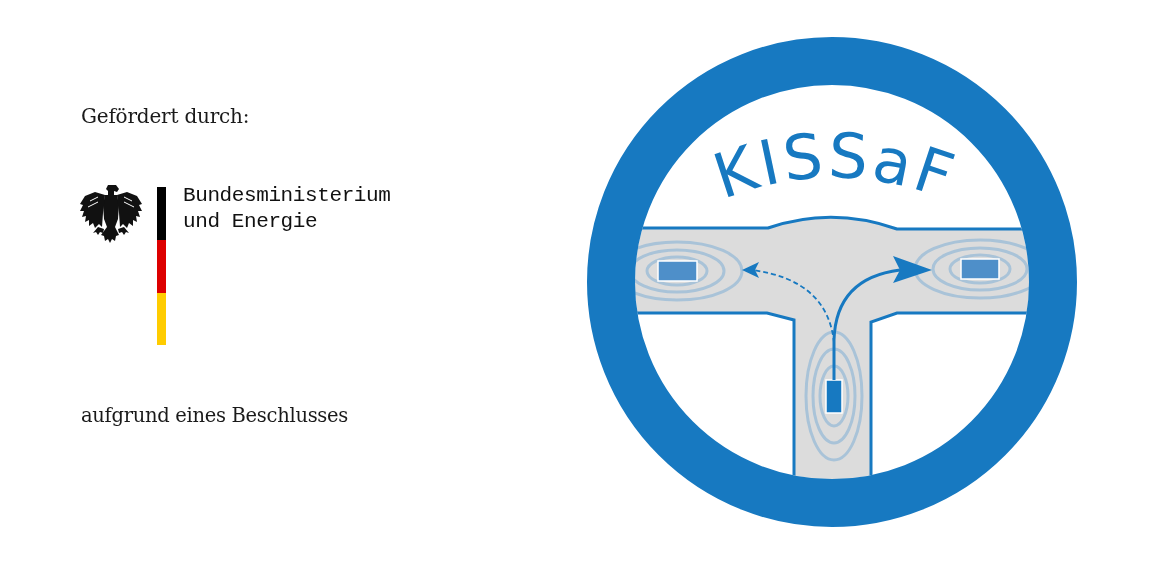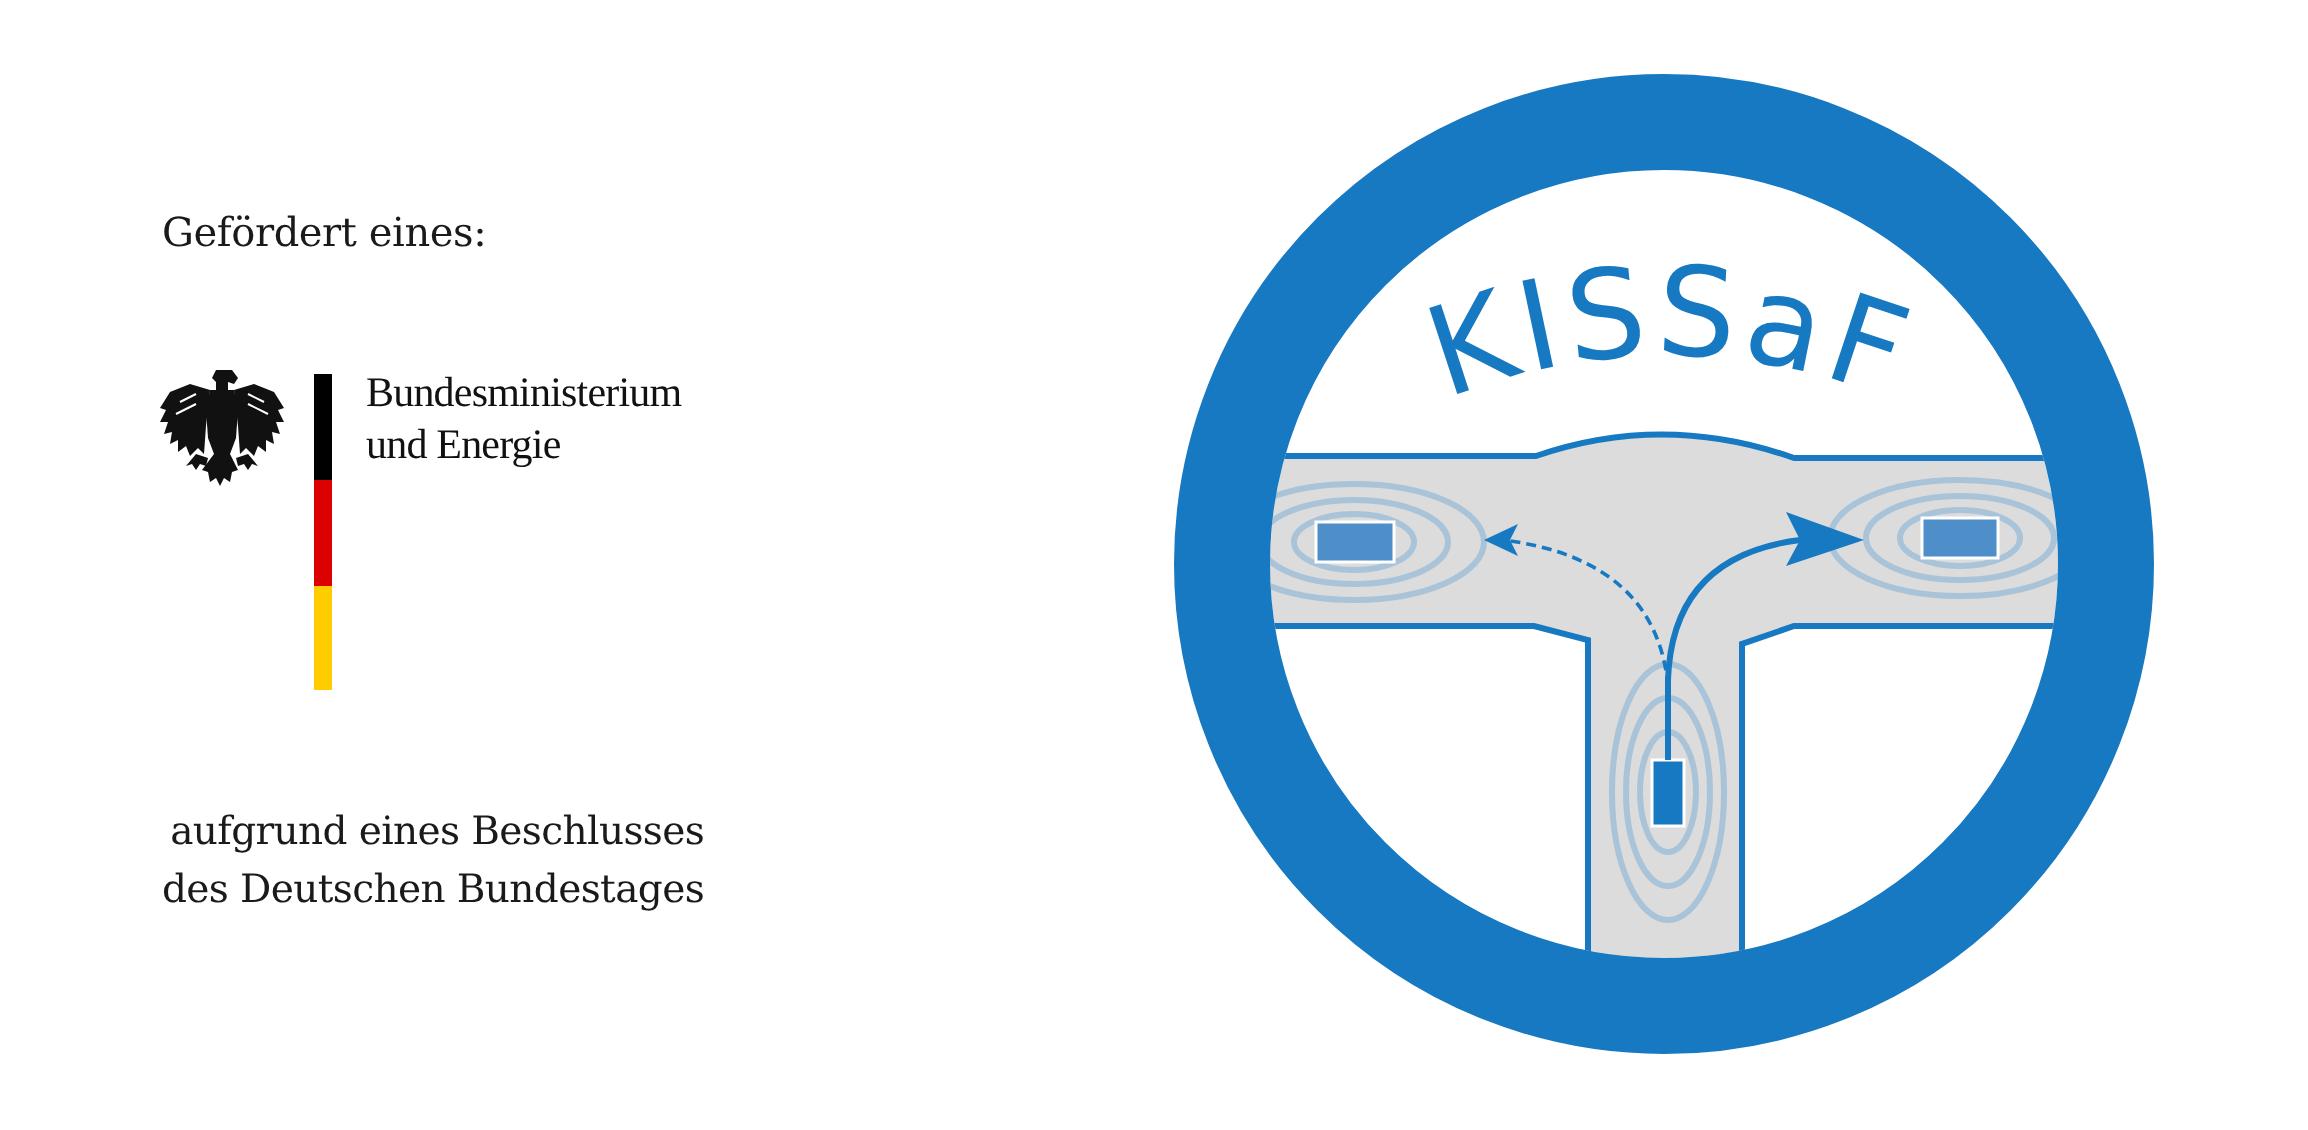--- a/index.html
+++ b/index.html
@@ -1,33 +1,33 @@
 <!DOCTYPE html>
 <html><head>
 <meta charset="utf-8">
 <style>
   html, body { margin: 0; padding: 0; background: #ffffff; }
   body { width: 1154px; height: 565px; position: relative; overflow: hidden; }
   .abs { position: absolute; }
   .serif { font-family: "DejaVu Serif", "Liberation Serif", serif; color: #1a1a1a; }
-  .sans { font-family: Liberation Serif, serif; color: #111; }
+  .sans { font-family: Liberation Mono, monospace; color: #111; }
   #funded-label { left: 81px; top: 104px; font-size: 20px; letter-spacing: -0.2px; white-space: nowrap; }
   #eagle { left: 78px; top: 183px; width: 66px; height: 62px; }
   #flag-bar { left: 157px; top: 187px; width: 9px; height: 158px; }
   #flag-bar div { width: 9px; }
   #ministry { left: 183px; top: 183px; font-size: 21px; line-height: 26px; letter-spacing: -0.4px; }
   #ministry div { white-space: nowrap; }
   #resolution { left: 81px; top: 401px; font-size: 19.5px; line-height: 29px; letter-spacing: -0.3px; }
   #resolution div { white-space: nowrap; text-align: right; }
   #kissaf-logo { left: 0; top: 0; width: 1154px; height: 565px; }
 </style>
 </head>
 <body>
 
-<div id="funded-label" class="abs serif">Gefördert eines:</div>
+<div id="funded-label" class="abs serif">Gefördert durch:</div>
 
 <svg id="eagle" class="abs" viewBox="0 0 66 62">
   <g fill="#111">
 
     <path d="M30 2 h8 l3 4 -2 3 -3 -1 v4 h-6 v-4 l-2 -2z"></path>
 
     <path d="M27 12 h12 l2 10 -1 14 -3 8 h-8 l-3 -8 -1 -14z"></path>
 
     <path d="M27 12 l-10 -3 -10 4 -5 8 l3 1 -3 6 4 0 -2 6 4 -1 -1 6 4 -2 0 6 4 -3 2 5 4 -4 3 3 1 -14z"></path>
 
@@ -49,21 +49,20 @@
   <div style="height:52px;background:#ffcc00;"></div>
 </div>
 
 <div id="ministry" class="abs sans">
   <div>Bundesministerium</div>
   <div>und Energie</div>
 </div>
 
 <div id="resolution" class="abs serif">
   <div>aufgrund eines Beschlusses</div>
-  <div>des Deutschen Bundestages</div>
 </div>
 
 <svg id="kissaf-logo" class="abs" viewBox="0 0 1154 565">
   <defs>
     <clipPath id="innerClip">
       <circle cx="832" cy="282" r="197"></circle>
     </clipPath>
     <path id="titleArc" d="M 690 215 Q 832 140 980 215"></path>
   </defs>
 

